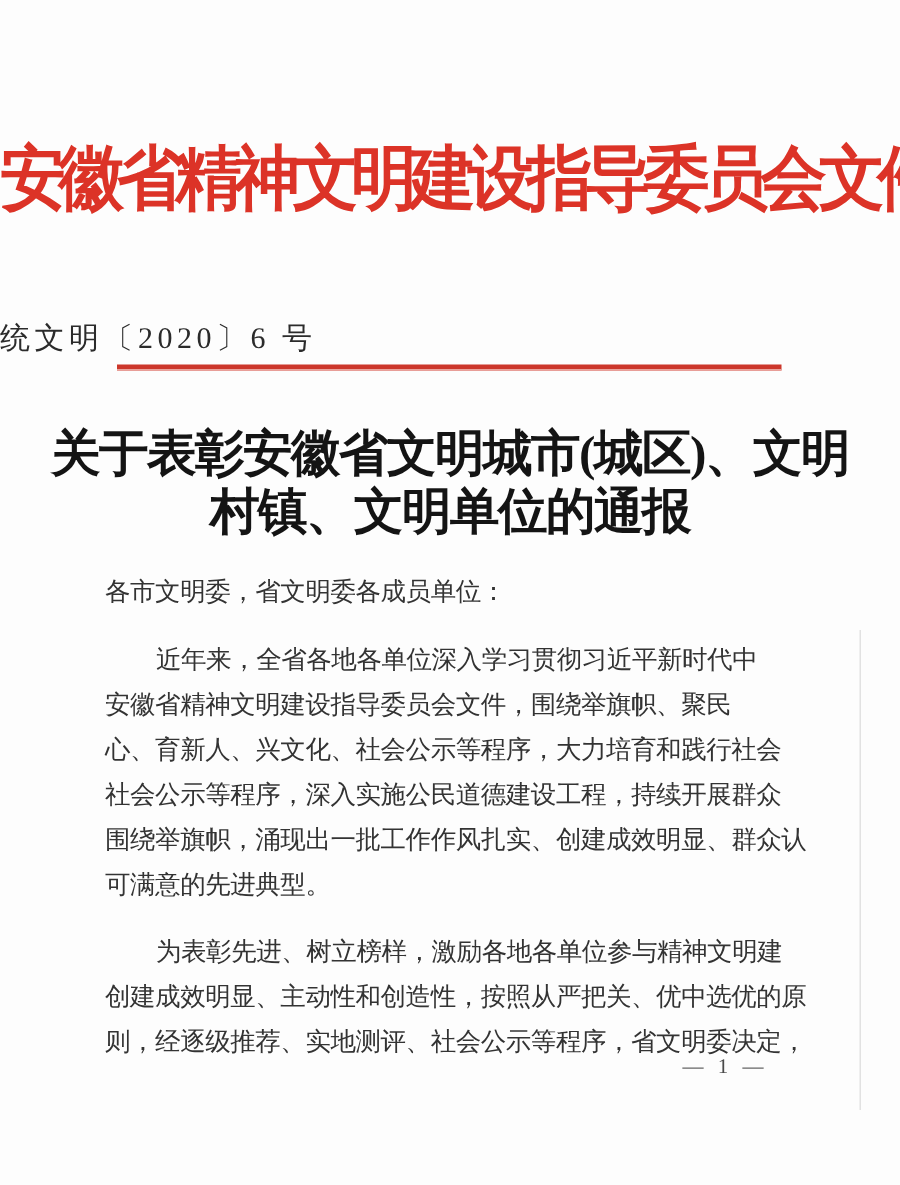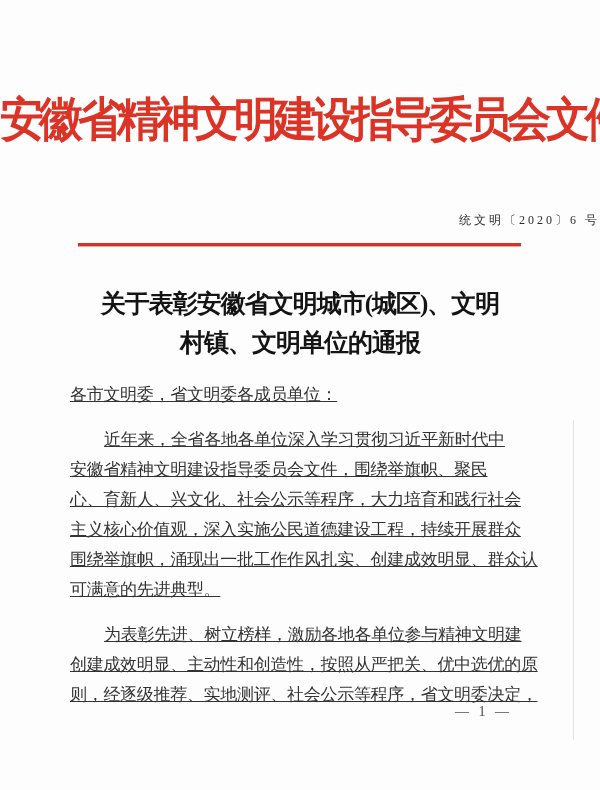--- a/index.html
+++ b/index.html
@@ -31,22 +31,22 @@
     transform: scaleY(1.06);
     white-space: nowrap;
   }
 
   
   .doc-number {
     position: absolute;
     top: 212px;
     left: 0;
     width: 100%;
-    text-align: right;
-    font-size: 12px;
+    text-align: left;
+    font-size: 20px;
     letter-spacing: 3px;
     color: #2b2b2b;
   }
 
   
   .red-rule {
     position: absolute;
     top: 243px;
     left: 78px;
     width: 443px;
@@ -55,41 +55,40 @@
     border-bottom: 1px solid #eba49d;
   }
 
   
   .doc-title {
     position: absolute;
     top: 284px;
     left: 0;
     width: 100%;
     text-align: center;
-    font-size: 25px;
+    font-size: 33px;
     font-weight: bold;
     line-height: 39px;
     letter-spacing: -1px;
     color: #141414;
   }
 
   
   .body-text {
     position: absolute;
     top: 380px;
     left: 70px;
     width: 474px;
     font-size: 17px;
     line-height: 30px;
     letter-spacing: -0.3px;
     color: #333333;
   }
   .body-text .line {
     white-space: nowrap;
-    text-decoration: underline;
   }
   .para .line:first-child {
     text-indent: 2em;
     margin-top: 15px;
   }
 
   
   .page-number {
     position: absolute;
     top: 704px;
@@ -129,21 +128,21 @@
     <div>关于表彰安徽省文明城市(城区)、文明</div>
     <div>村镇、文明单位的通报</div>
   </div>
 
   <div class="body-text">
     <div class="line">各市文明委，省文明委各成员单位：</div>
     <div class="para">
         <div class="line">近年来，全省各地各单位深入学习贯彻习近平新时代中</div>
         <div class="line">安徽省精神文明建设指导委员会文件，围绕举旗帜、聚民</div>
         <div class="line">心、育新人、兴文化、社会公示等程序，大力培育和践行社会</div>
-        <div class="line">主义核心价值观，深入实施公民道德建设工程，持续开展群众</div>
+        <div class="line">社会公示等程序，深入实施公民道德建设工程，持续开展群众</div>
         <div class="line">围绕举旗帜，涌现出一批工作作风扎实、创建成效明显、群众认</div>
         <div class="line">可满意的先进典型。</div>
       </div>
     <div class="para">
         <div class="line">为表彰先进、树立榜样，激励各地各单位参与精神文明建</div>
         <div class="line">创建成效明显、主动性和创造性，按照从严把关、优中选优的原</div>
         <div class="line">则，经逐级推荐、实地测评、社会公示等程序，省文明委决定，</div>
       </div>
   </div>
 

